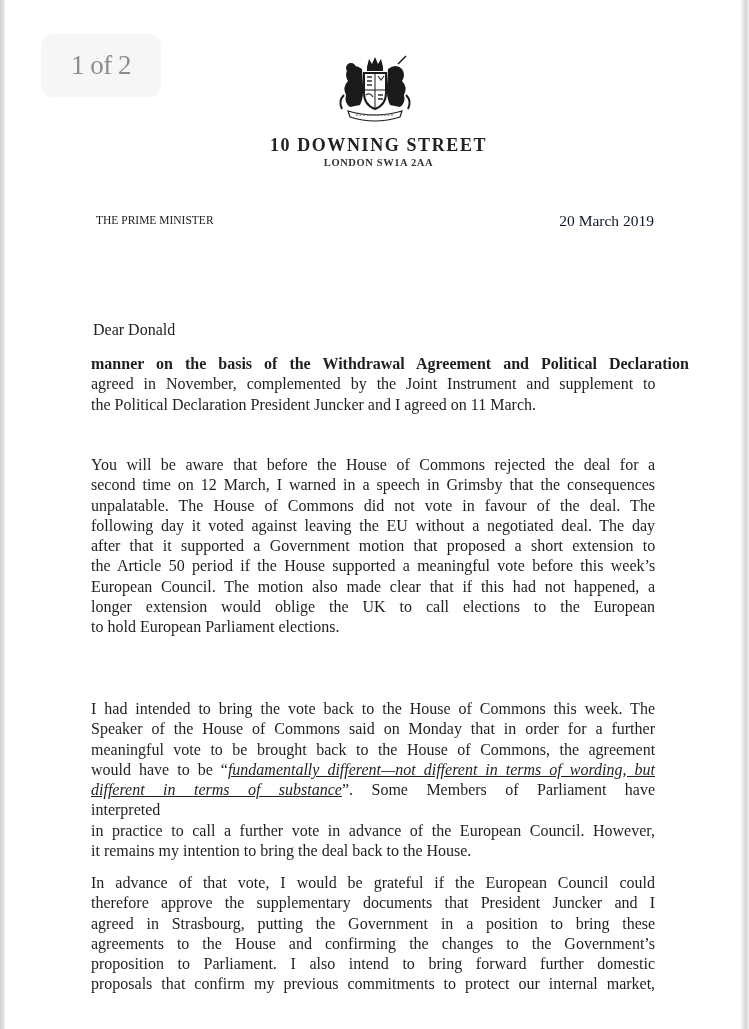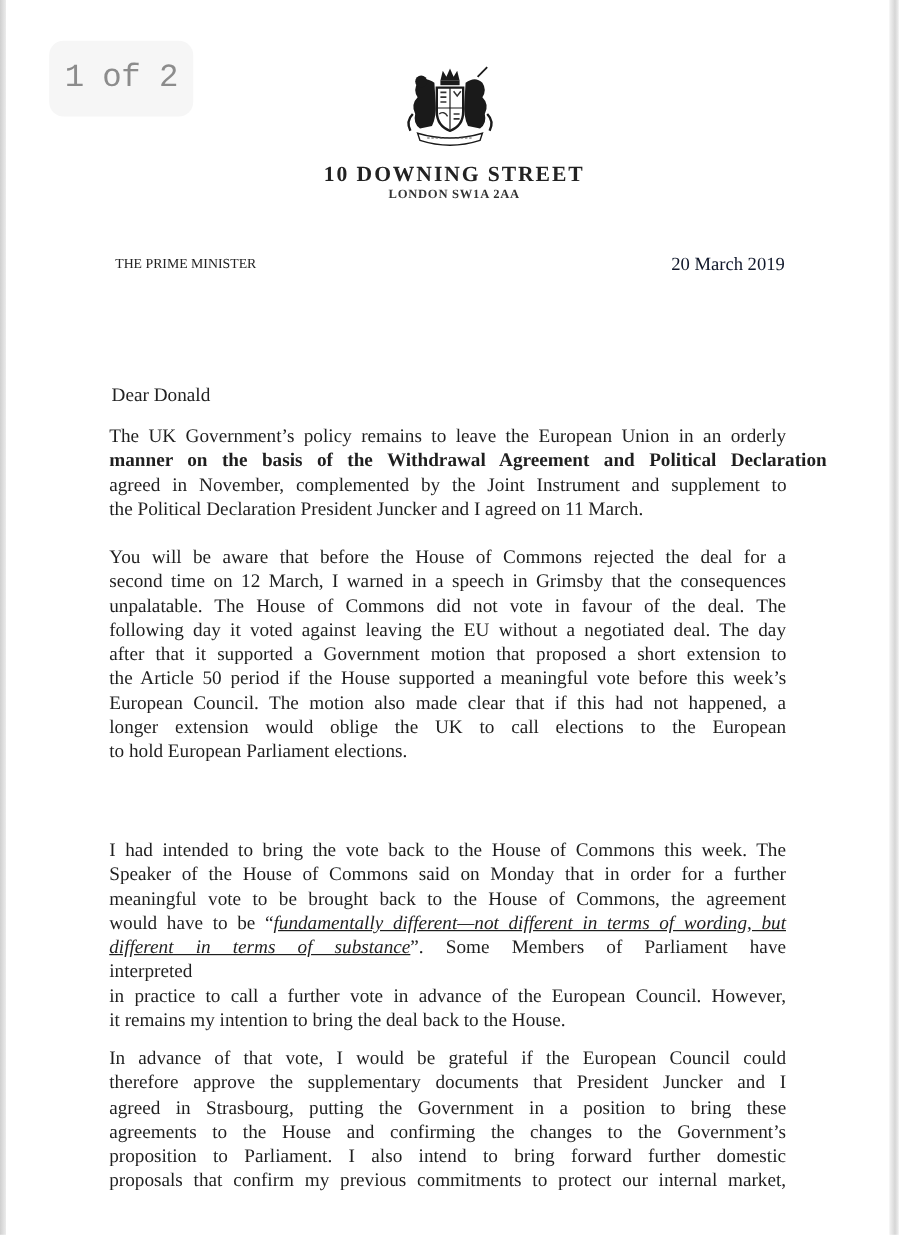--- a/index.html
+++ b/index.html
@@ -14,21 +14,21 @@
       background: linear-gradient(to right, #cfcfcf, #ececec);
     }
     .edge-right {
       position: absolute; right: 0; top: 0; width: 8px; height: 1029px;
       background: linear-gradient(to right, #f4f4f4, #d6d6d6 60%, #efefef);
     }
     .page-badge {
       position: absolute; left: 41px; top: 34px; width: 120px; height: 63px;
       border-radius: 12px; background: #f6f6f6;
       display: flex; align-items: center; justify-content: center;
-      font-family: Liberation Mono, monospace; font-size: 27px;
+      font-family: Liberation Serif, serif; font-size: 27px;
       color: #8c8c8c; letter-spacing: -0.5px;
     }
     .crest {
       position: absolute; left: 336px; top: 55px; width: 78px; height: 70px;
     }
     .address-title {
       position: absolute; left: 0; width: 749px; top: 135px;
       text-align: center; font-size: 18px; font-weight: bold;
       letter-spacing: 1.6px; color: #222;
     }
@@ -106,21 +106,20 @@
 <div class="address-sub">
   <span>LONDON SW1A 2AA</span>
 </div>
 
 <div class="sender">THE PRIME MINISTER</div>
 <div class="date">20 March 2019</div>
 
 <div class="salutation">Dear Donald</div>
 
 <div class="para p1">
-  <span class="ln" style="display: block; word-spacing: 3.83333px;">The UK Government’s policy remains to leave the European Union in an orderly</span>
   <span class="ln" style="display: block; word-spacing: 8px; font-weight: bold;">manner on the basis of the Withdrawal Agreement and Political Declaration</span>
   <span class="ln" style="display: block; word-spacing: 5.9px;">agreed in November, complemented by the Joint Instrument and supplement to</span>
   <span class="ln last">the Political Declaration President Juncker and I agreed on 11 March.</span>
 </div>
 
 <div class="para p2">
   <span class="ln" style="display: block; word-spacing: 5.5px;">You will be aware that before the House of Commons rejected the deal for a</span>
   <span class="ln" style="display: block; word-spacing: 3px;">second time on 12 March, I warned in a speech in Grimsby that the consequences</span>
   <span class="ln" style="display: block; word-spacing: 5.26667px;">unpalatable.  The House of Commons did not vote in favour of the deal.  The</span>
   <span class="ln" style="display: block; word-spacing: 3.42857px;">following day it voted against leaving the EU without a negotiated deal.  The day</span>

